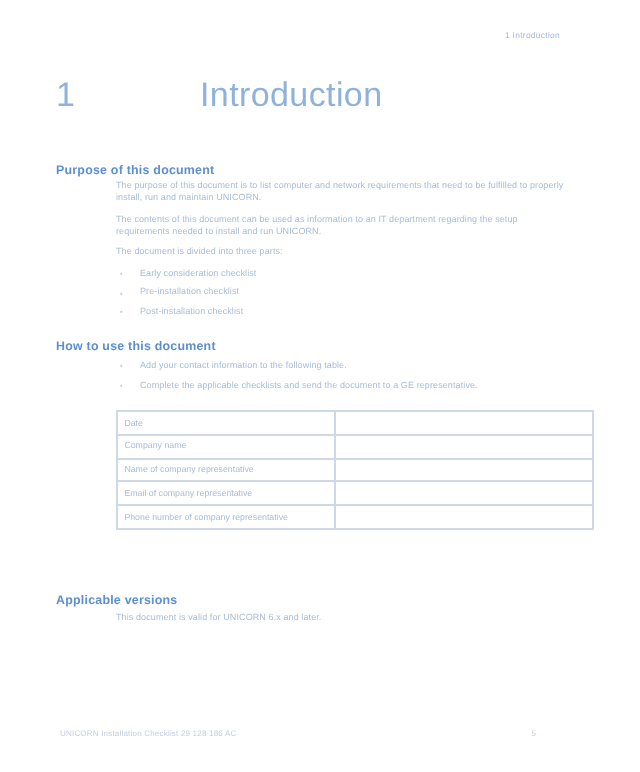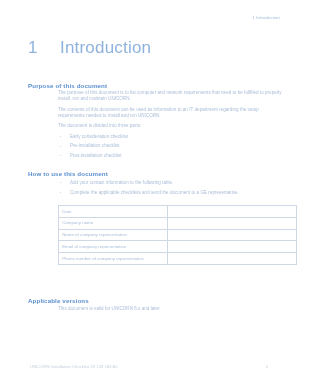--- a/index.html
+++ b/index.html
@@ -47,20 +47,21 @@
     font-size: 17px;
     font-weight: 400;
     letter-spacing: 0.2px;
   }
   .chapter-num {
     width: 32px;
     display: inline-block;
   }
   .chapter-name {
     display: inline-block;
+    margin-left: 40px;
   }
 
   
   .section-head {
     position: absolute;
     left: 28px;
     font-size: 6.2px;
     font-weight: bold;
     color: #5b8fd0;
     letter-spacing: 0.12px;

